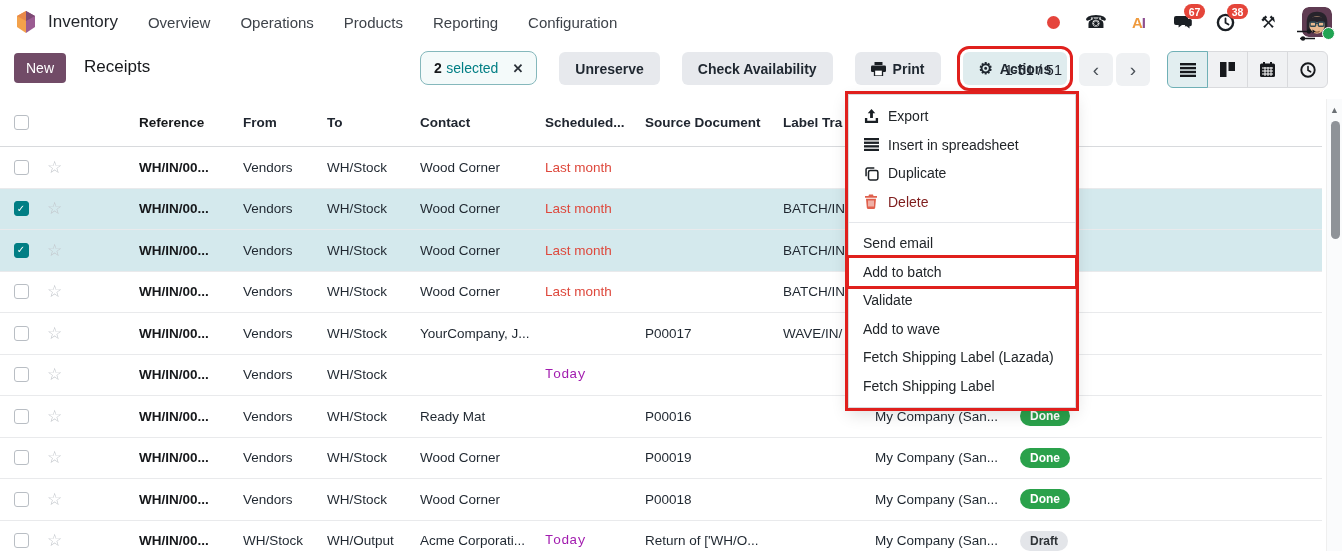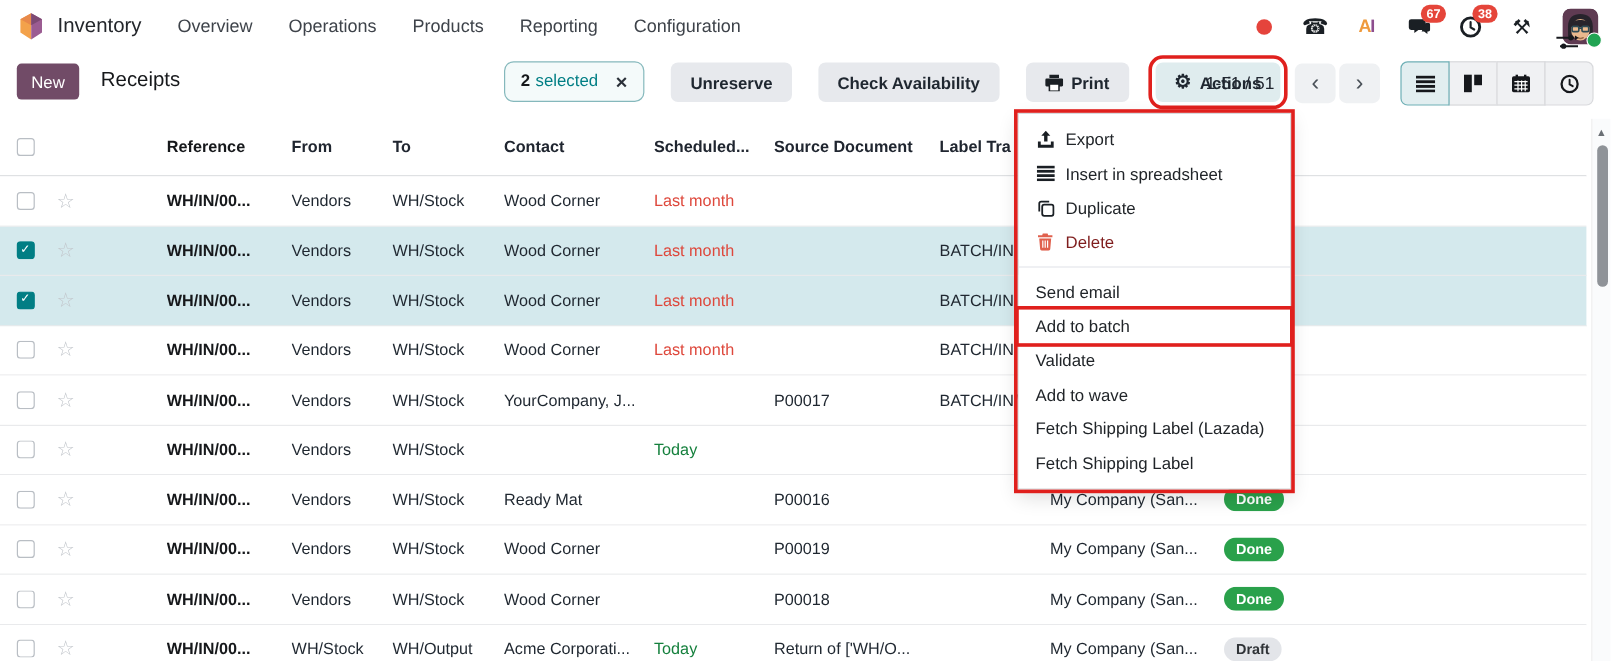--- a/index.html
+++ b/index.html
@@ -78,21 +78,21 @@
   .col-from { width:84px; }
   .col-to { width:93px; }
   .col-contact { width:125px; }
   .col-sched { width:100px; }
   .col-source { width:138px; }
   .col-batch { width:92px; }
   .col-company { width:145px; }
   .col-status { flex:1; }
   .thead .col-ref { font-weight:700; }
   .sched-danger { color:#de483c; }
-  .sched-warning { color:#15803d; }
+  .sched-warning { color:#a21caf;font-family:Liberation Mono, monospace; }
   .checkbox { width:15px; height:15px; border:1.5px solid #b9bec4; border-radius:3px;
     background:#fff; cursor:pointer; display:flex; align-items:center; justify-content:center;
     font-size:10px; color:#fff; line-height:1; }
   .checkbox.checked { background:#017e84; border-color:#017e84; }
   .star { font-size:17px; color:#c2c6cb; cursor:pointer; }
   .badge-pill { display:inline-block; padding:3px 10px; border-radius:11px; font-size:12px;
     font-weight:700; line-height:1.2; }
   .badge-done { background:#2aa14b; color:#fff; }
   .badge-draft { background:#e3e5e9; color:#2f3337; }
   .col-opt-icon { position:absolute; top:27px; right:28px; color:#16181c; cursor:pointer; }
@@ -316,21 +316,21 @@
         <div class="cell col-check">
           <div class="checkbox"></div>
         </div>
         <div class="cell col-star"><span class="star">☆</span></div>
         <div class="cell col-ref">WH/IN/00...</div>
         <div class="cell col-from">Vendors</div>
         <div class="cell col-to">WH/Stock</div>
         <div class="cell col-contact">YourCompany, J...</div>
         <div class="cell col-sched"></div>
         <div class="cell col-source">P00017</div>
-        <div class="cell col-batch">BATCH/IN/</div>
+        <div class="cell col-batch">WAVE/IN/</div>
         <div class="cell col-company"></div>
         <div class="cell col-status"></div>
       </div>
       <div class="trow">
         <div class="cell col-check">
           <div class="checkbox"></div>
         </div>
         <div class="cell col-star"><span class="star">☆</span></div>
         <div class="cell col-ref">WH/IN/00...</div>
         <div class="cell col-from">Vendors</div>

